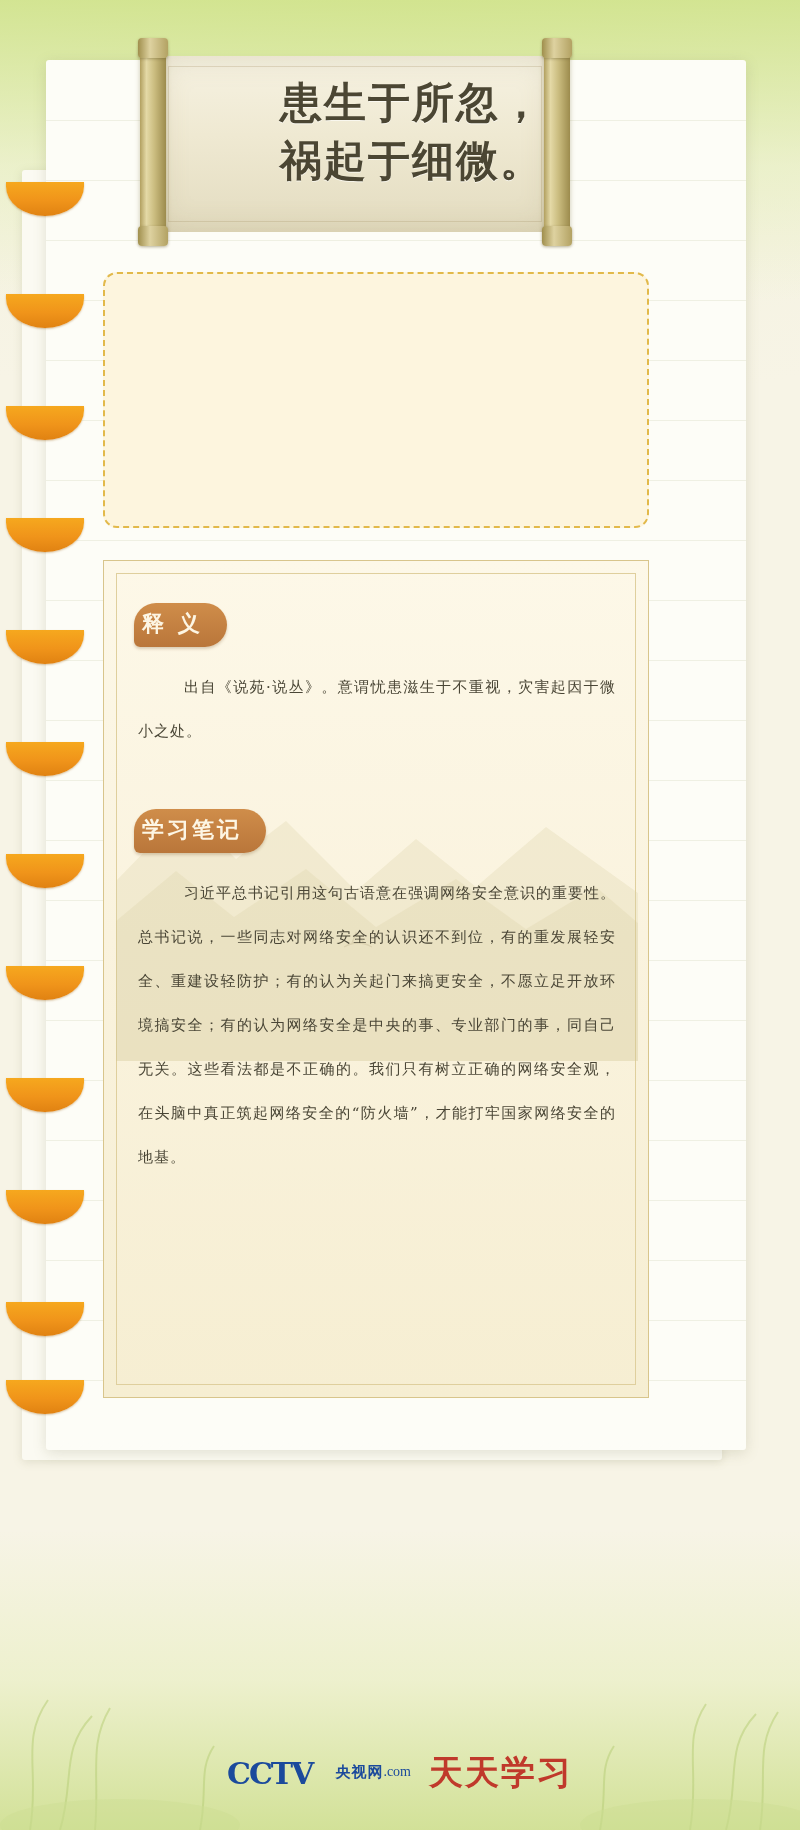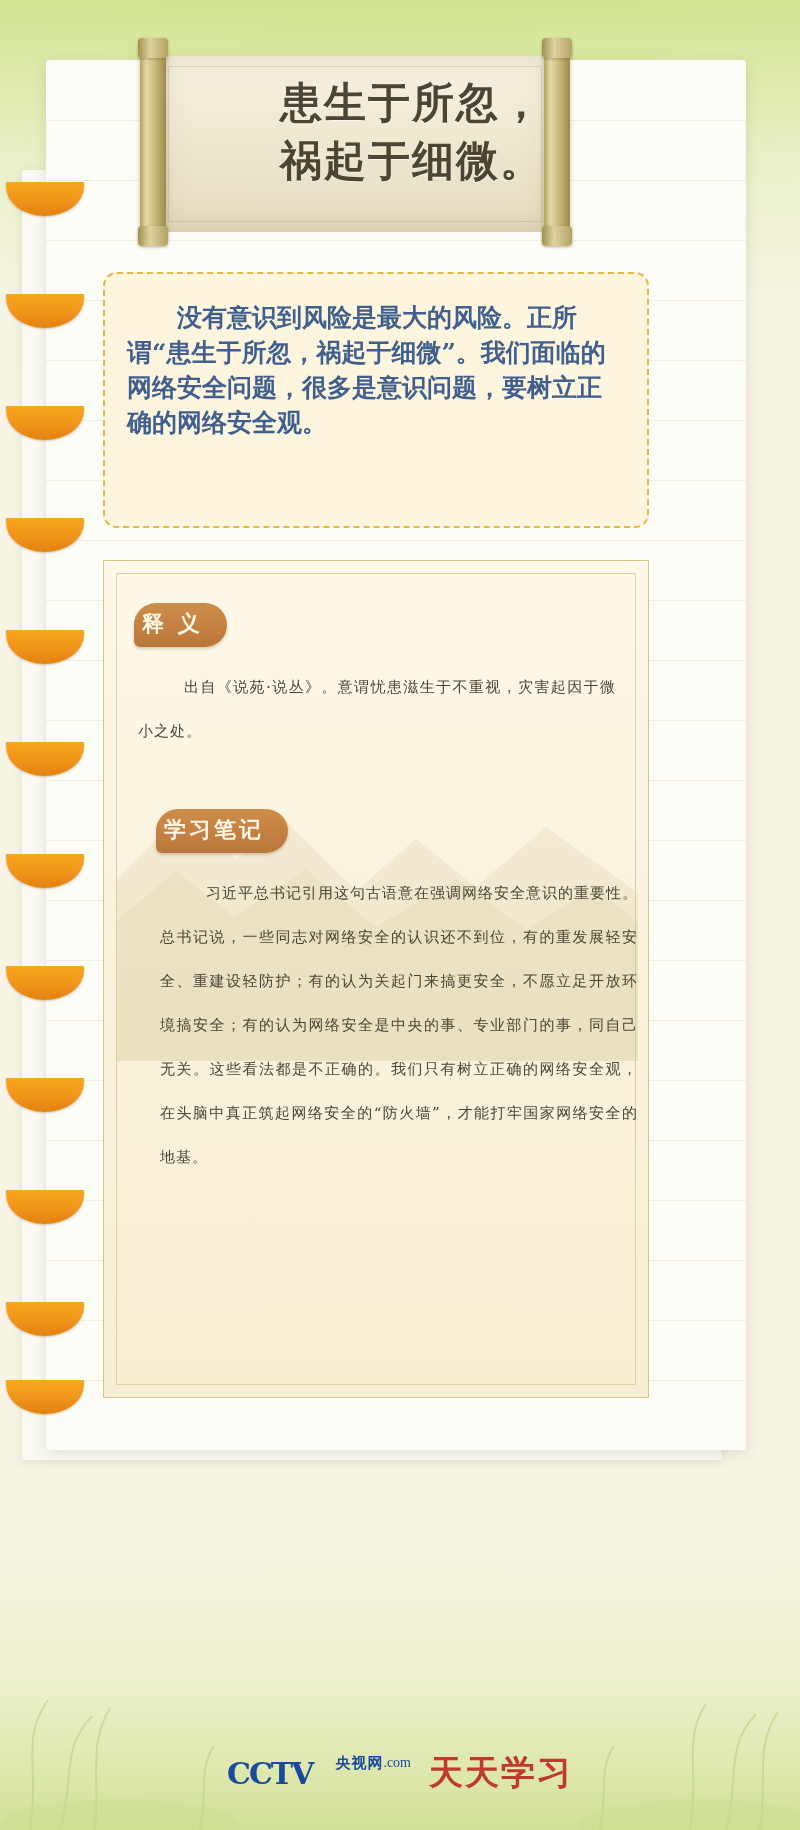--- a/index.html
+++ b/index.html
@@ -242,35 +242,36 @@
     margin: 18px 34px 0 34px;
     font-family: "DejaVu Serif", "Liberation Serif", serif;
     font-size: 15px;
     line-height: 44px;
     color: #4a4636;
     text-indent: 46px;
     text-align: justify;
     letter-spacing: 1px;
   }
   .sect-1 { position: absolute; left: 0; top: 42px; width: 546px; }
-  .sect-2 { position: absolute; left: 0; top: 248px; width: 546px; margin-left: 22px; }
+  .sect-2 { position: absolute; left: 0; top: 248px; width: 546px; }
 
   
   .footer {
     position: absolute;
     left: 0;
     bottom: 34px;
     width: 800px;
     display: flex;
     align-items: center;
     justify-content: center;
     gap: 18px;
   }
   .cctv {
     display: flex;
+    align-items: center;
     gap: 23px;
   }
   .cctv-mark {
     font-family: "DejaVu Serif", "Liberation Serif", serif;
     font-weight: 700;
     font-size: 30px;
     letter-spacing: -2px;
     color: #1b4a9c;
   }
   .cctv-cn {
@@ -373,21 +374,20 @@
     <div class="knob" style="left:8px;top:188px"></div>
     <div class="knob" style="right:8px;top:0px"></div>
     <div class="knob" style="right:8px;top:188px"></div>
     <div class="scroll-title">
       <div>患生于所忽，</div>
       <div>祸起于细微。</div>
     </div>
   </div>
 
   <div class="quote-box">
-    <div class="quote-text">没有意识到风险是最大的风险。正所谓“患生于所忽，祸起于细微”。我们面临的网络安全问题，很多是意识问题，要树立正确的网络安全观。</div>
   </div>
 
   <div class="card">
 
     <svg class="mountains" viewBox="0 0 522 300" preserveAspectRatio="none">
       <g fill="#d9cfa4" opacity=".55">
         <path d="M0 120 L70 48 L120 98 L170 60 L240 130 L300 78 L360 126 L430 66 L522 132 L522 300 L0 300 Z"></path>
       </g>
       <g fill="#cfc38f" opacity=".45">
         <path d="M0 160 L60 110 L118 156 L190 108 L260 166 L340 118 L410 168 L480 126 L522 162 L522 300 L0 300 Z"></path>

